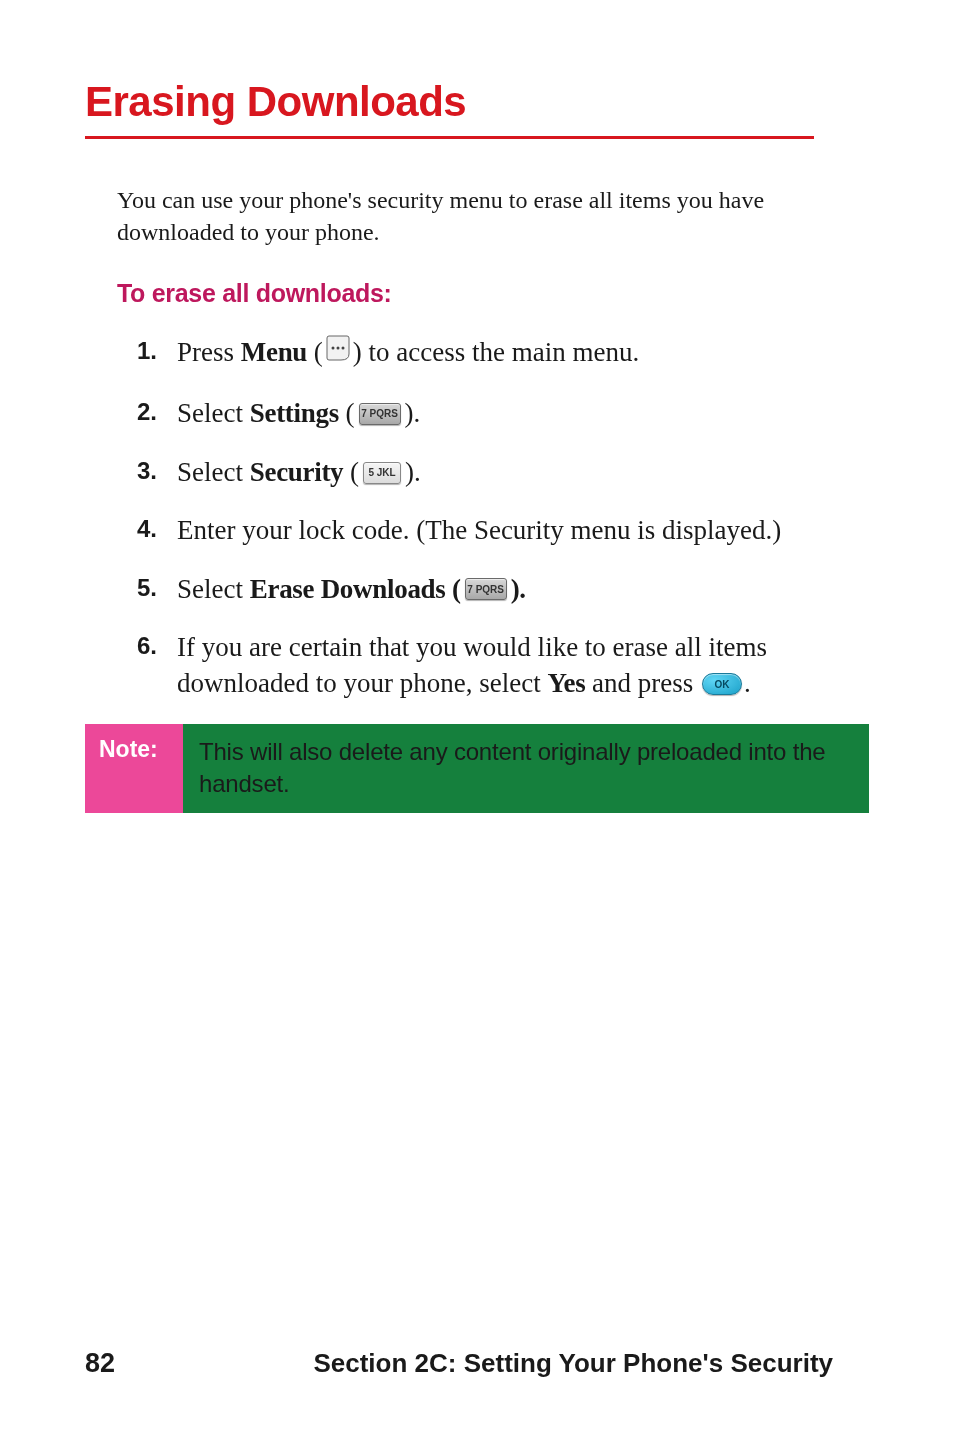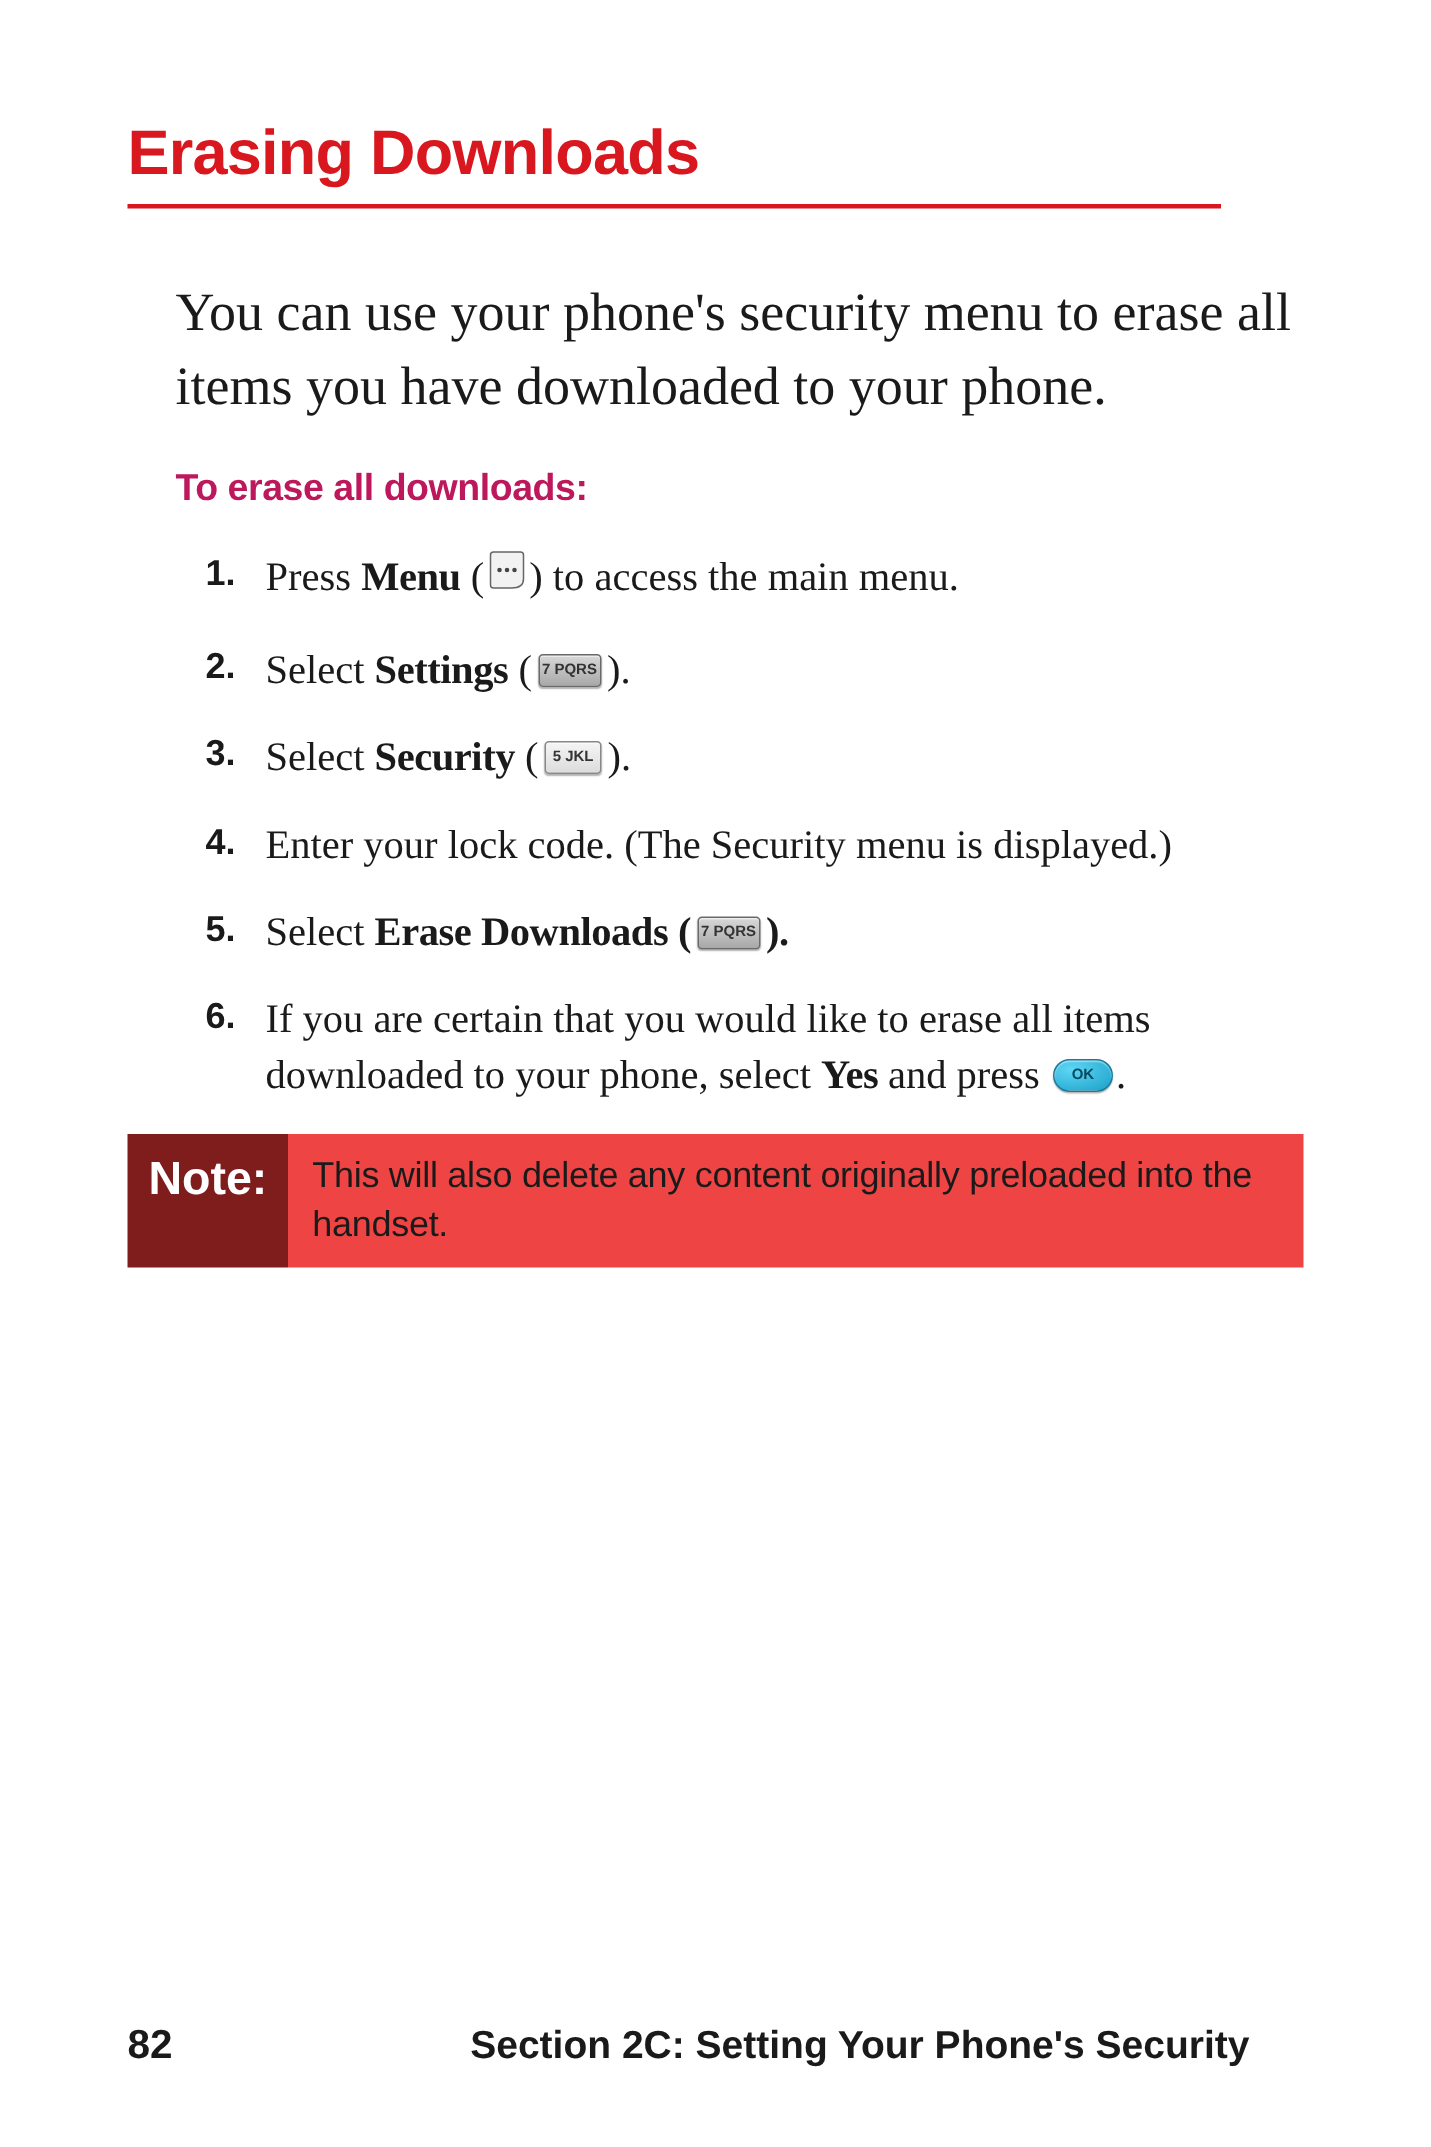--- a/index.html
+++ b/index.html
@@ -25,21 +25,21 @@
       margin-bottom: 10px;
       letter-spacing: -0.5px;
     }
     .title-underline {
       border: none;
       border-top: 3px solid #d8171f;
       margin-bottom: 45px;
       width: 729px;
     }
     .intro-para {
-      font-size: 36px;
+      font-size: 24px;
       line-height: 1.35;
       margin-left: 32px;
       margin-bottom: 30px;
       color: #1a1a1a;
     }
     .sub-heading {
       font-family: "Helvetica Neue", Helvetica, Arial, sans-serif;
       font-weight: bold;
       font-size: 25px;
       margin-left: 32px;
@@ -125,30 +125,30 @@
       top: -2px;
       margin: 0 2px;
     }
     .note-box {
       margin-top: 22px;
       margin-left: 0;
       display: flex;
       width: 100%;
     }
     .note-label {
-      background: #7f1d1d;
+      background: #ec4899;
       color: #ffffff;
       font-family: "Helvetica Neue", Helvetica, Arial, sans-serif;
       font-weight: bold;
-      font-size: 31px;
+      font-size: 23px;
       padding: 12px 14px;
       min-width: 98px;
     }
     .note-text {
-      background: #ef4444;
+      background: #15803d;
       font-family: "Helvetica Neue", Helvetica, Arial, sans-serif;
       font-size: 24px;
       padding: 12px 16px;
       flex: 1;
       line-height: 1.35;
       color: #1a1a1a;
       letter-spacing: -0.2px;
     }
     .footer {
       position: absolute;

